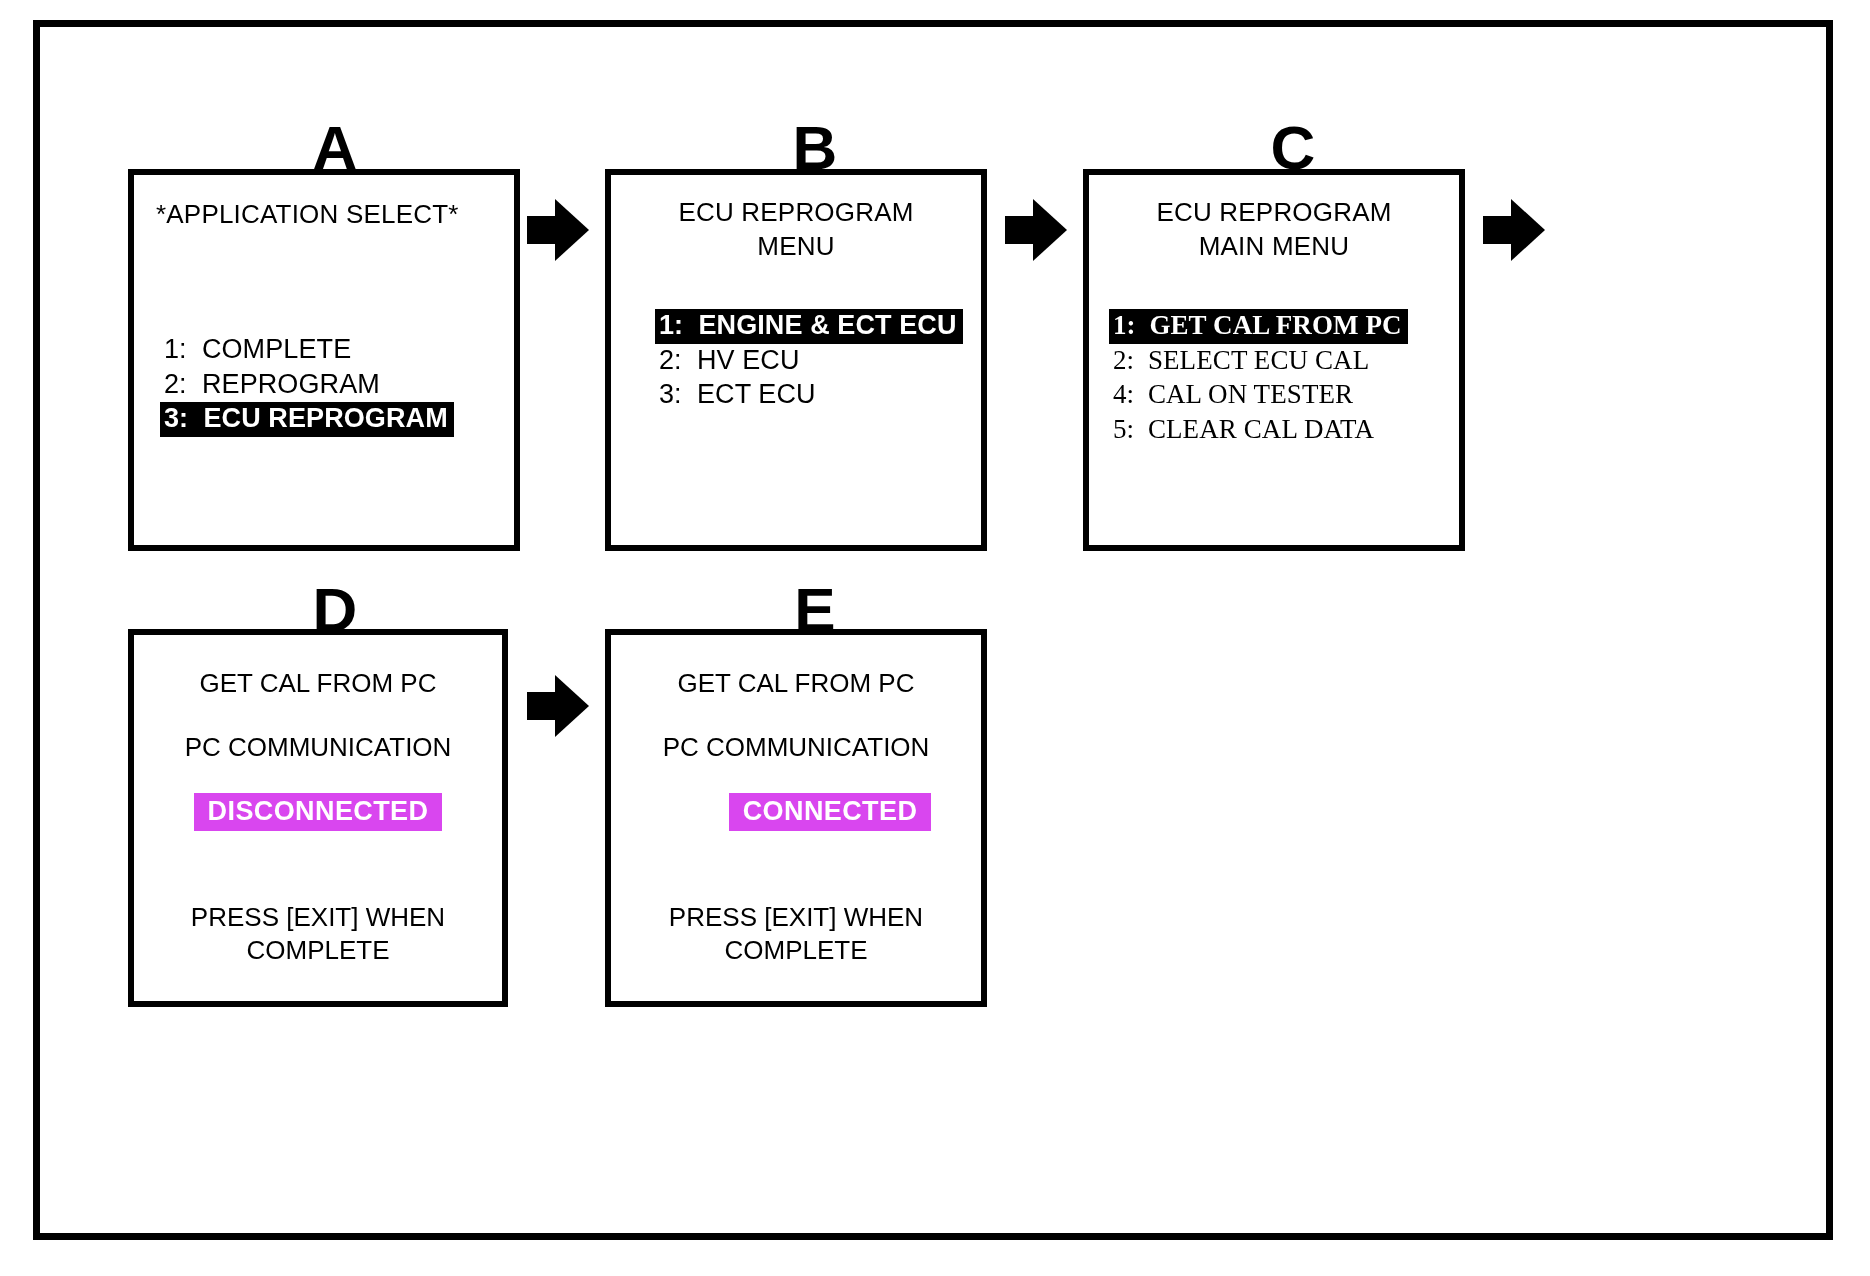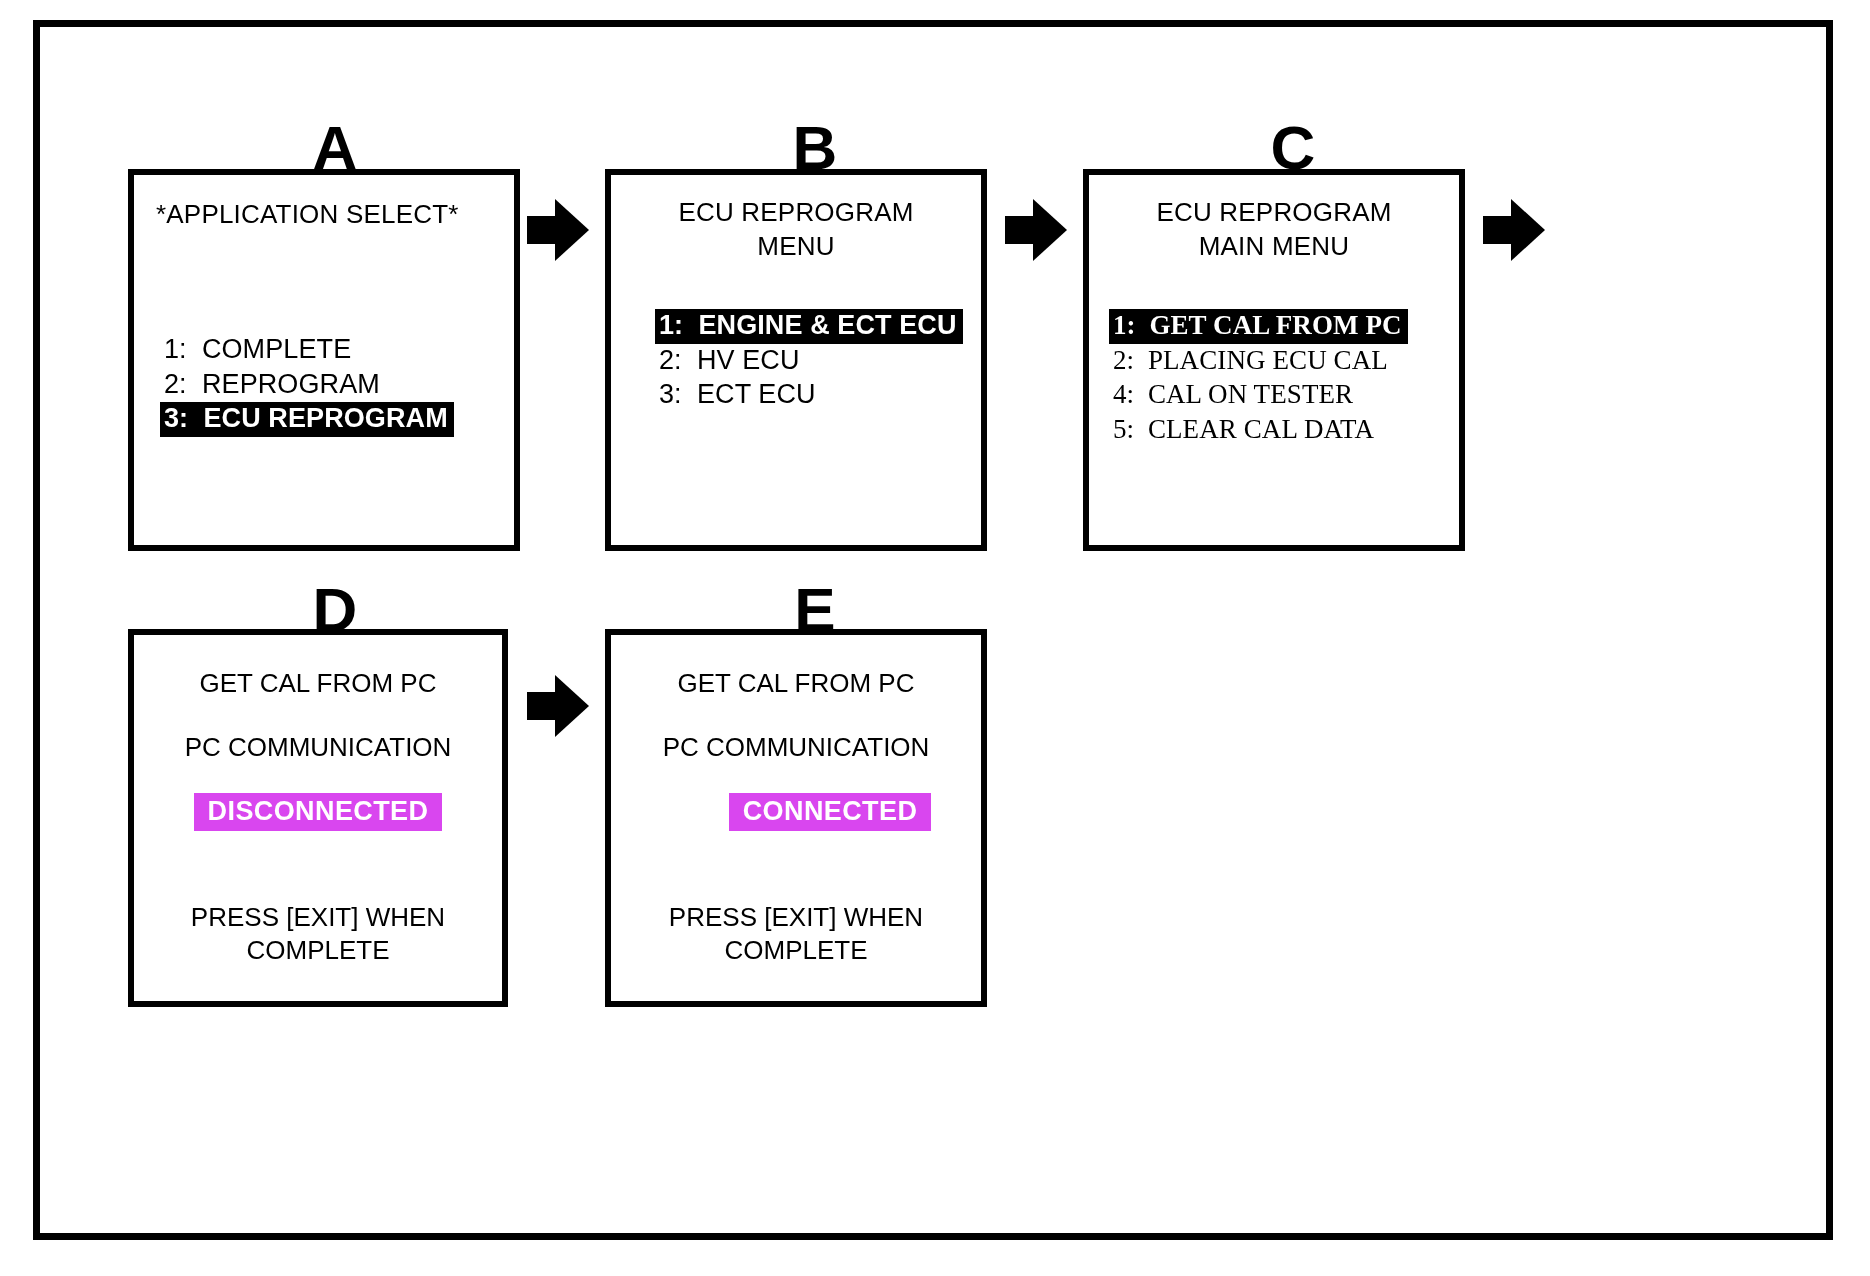--- a/index.html
+++ b/index.html
@@ -169,21 +169,21 @@
     <div class="head"></div>
   </div>
 
   <div class="panel-letter" style="left:1213px; top:90px;">C</div>
 
   <div class="screen" style="left:1043px; top:142px; width:382px; height:382px;">
     <div class="screen-header" style="position:absolute; left:0; top:20px; width:100%;">ECU REPROGRAM
 MAIN MENU</div>
     <div class="menu-list" style="position:absolute; left:20px; top:134px;font-family:Liberation Serif, serif;">
       <div class="menu-row highlight"><span>1:</span>  <span>GET CAL FROM PC</span></div>
-      <div class="menu-row"><span>2:</span>  <span>PLACING ECU CAL</span></div>
+      <div class="menu-row"><span>2:</span>  <span>SELECT ECU CAL</span></div>
       <div class="menu-row"><span>4:</span>  <span>CAL ON TESTER</span></div>
       <div class="menu-row"><span>5:</span>  <span>CLEAR CAL DATA</span></div>
     </div>
   </div>
 
   <div class="arrow" style="left:1443px; top:172px;">
     <div class="shaft"></div>
     <div class="head"></div>
   </div>
 

